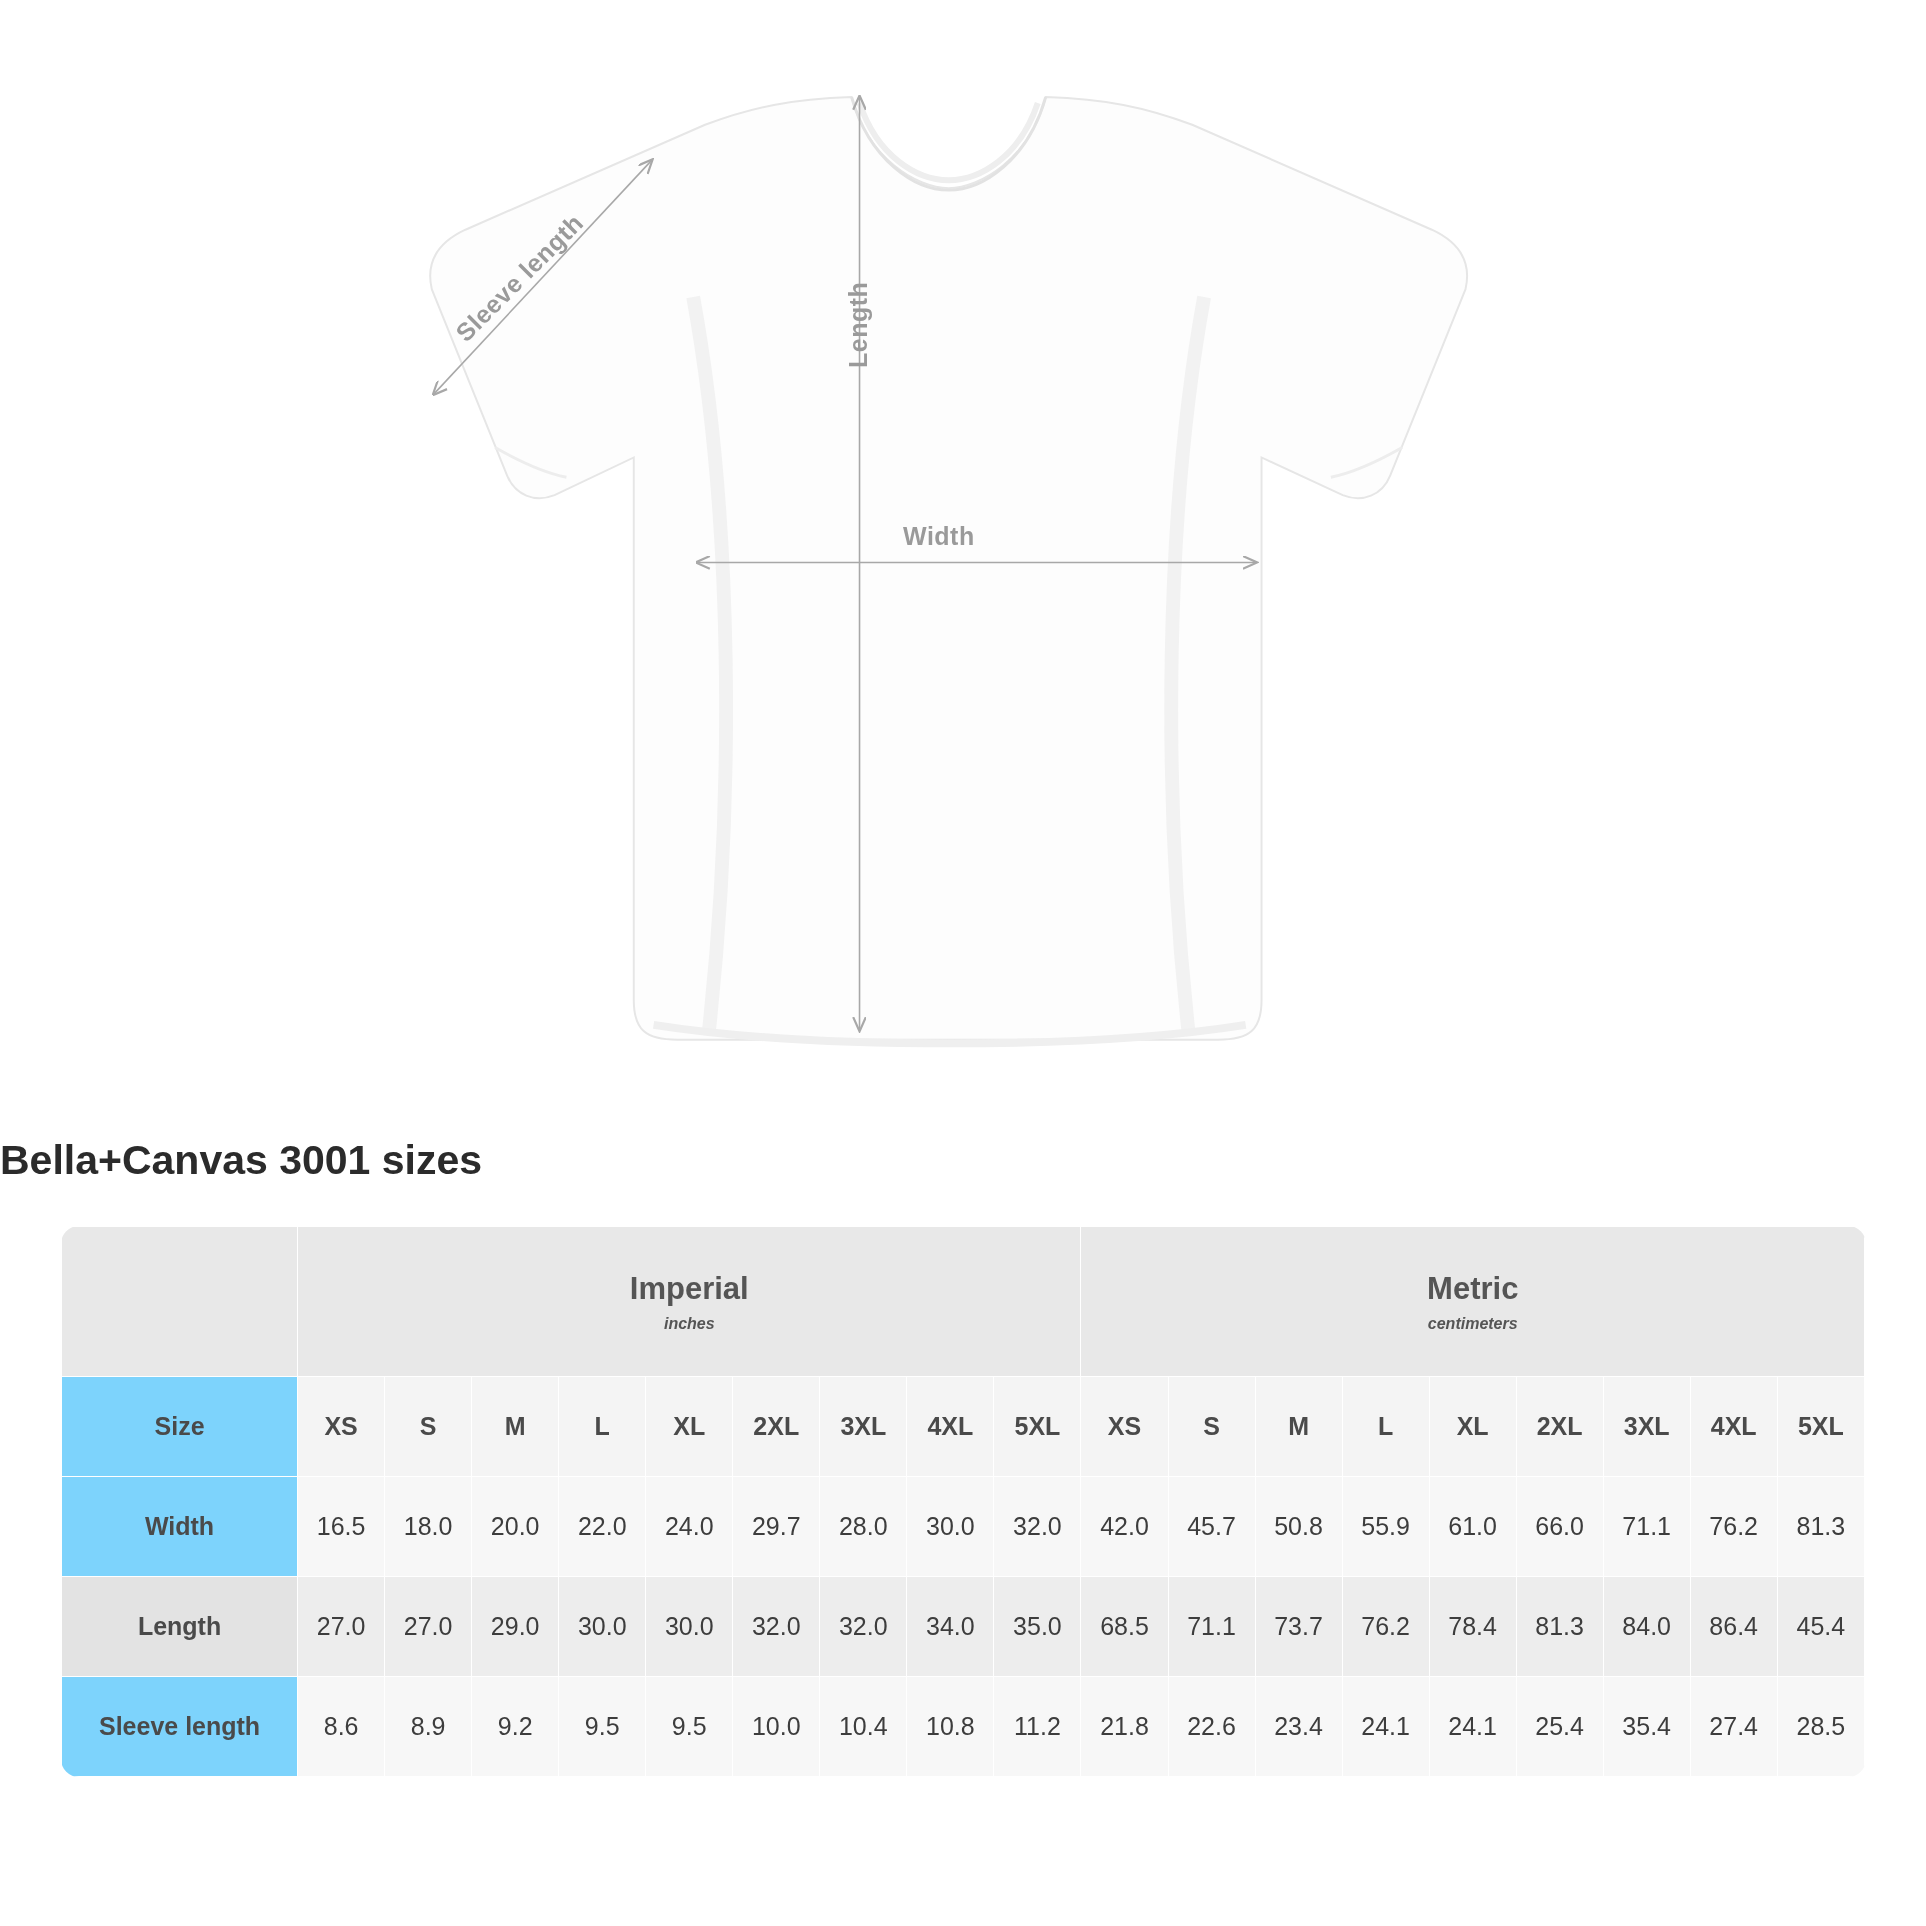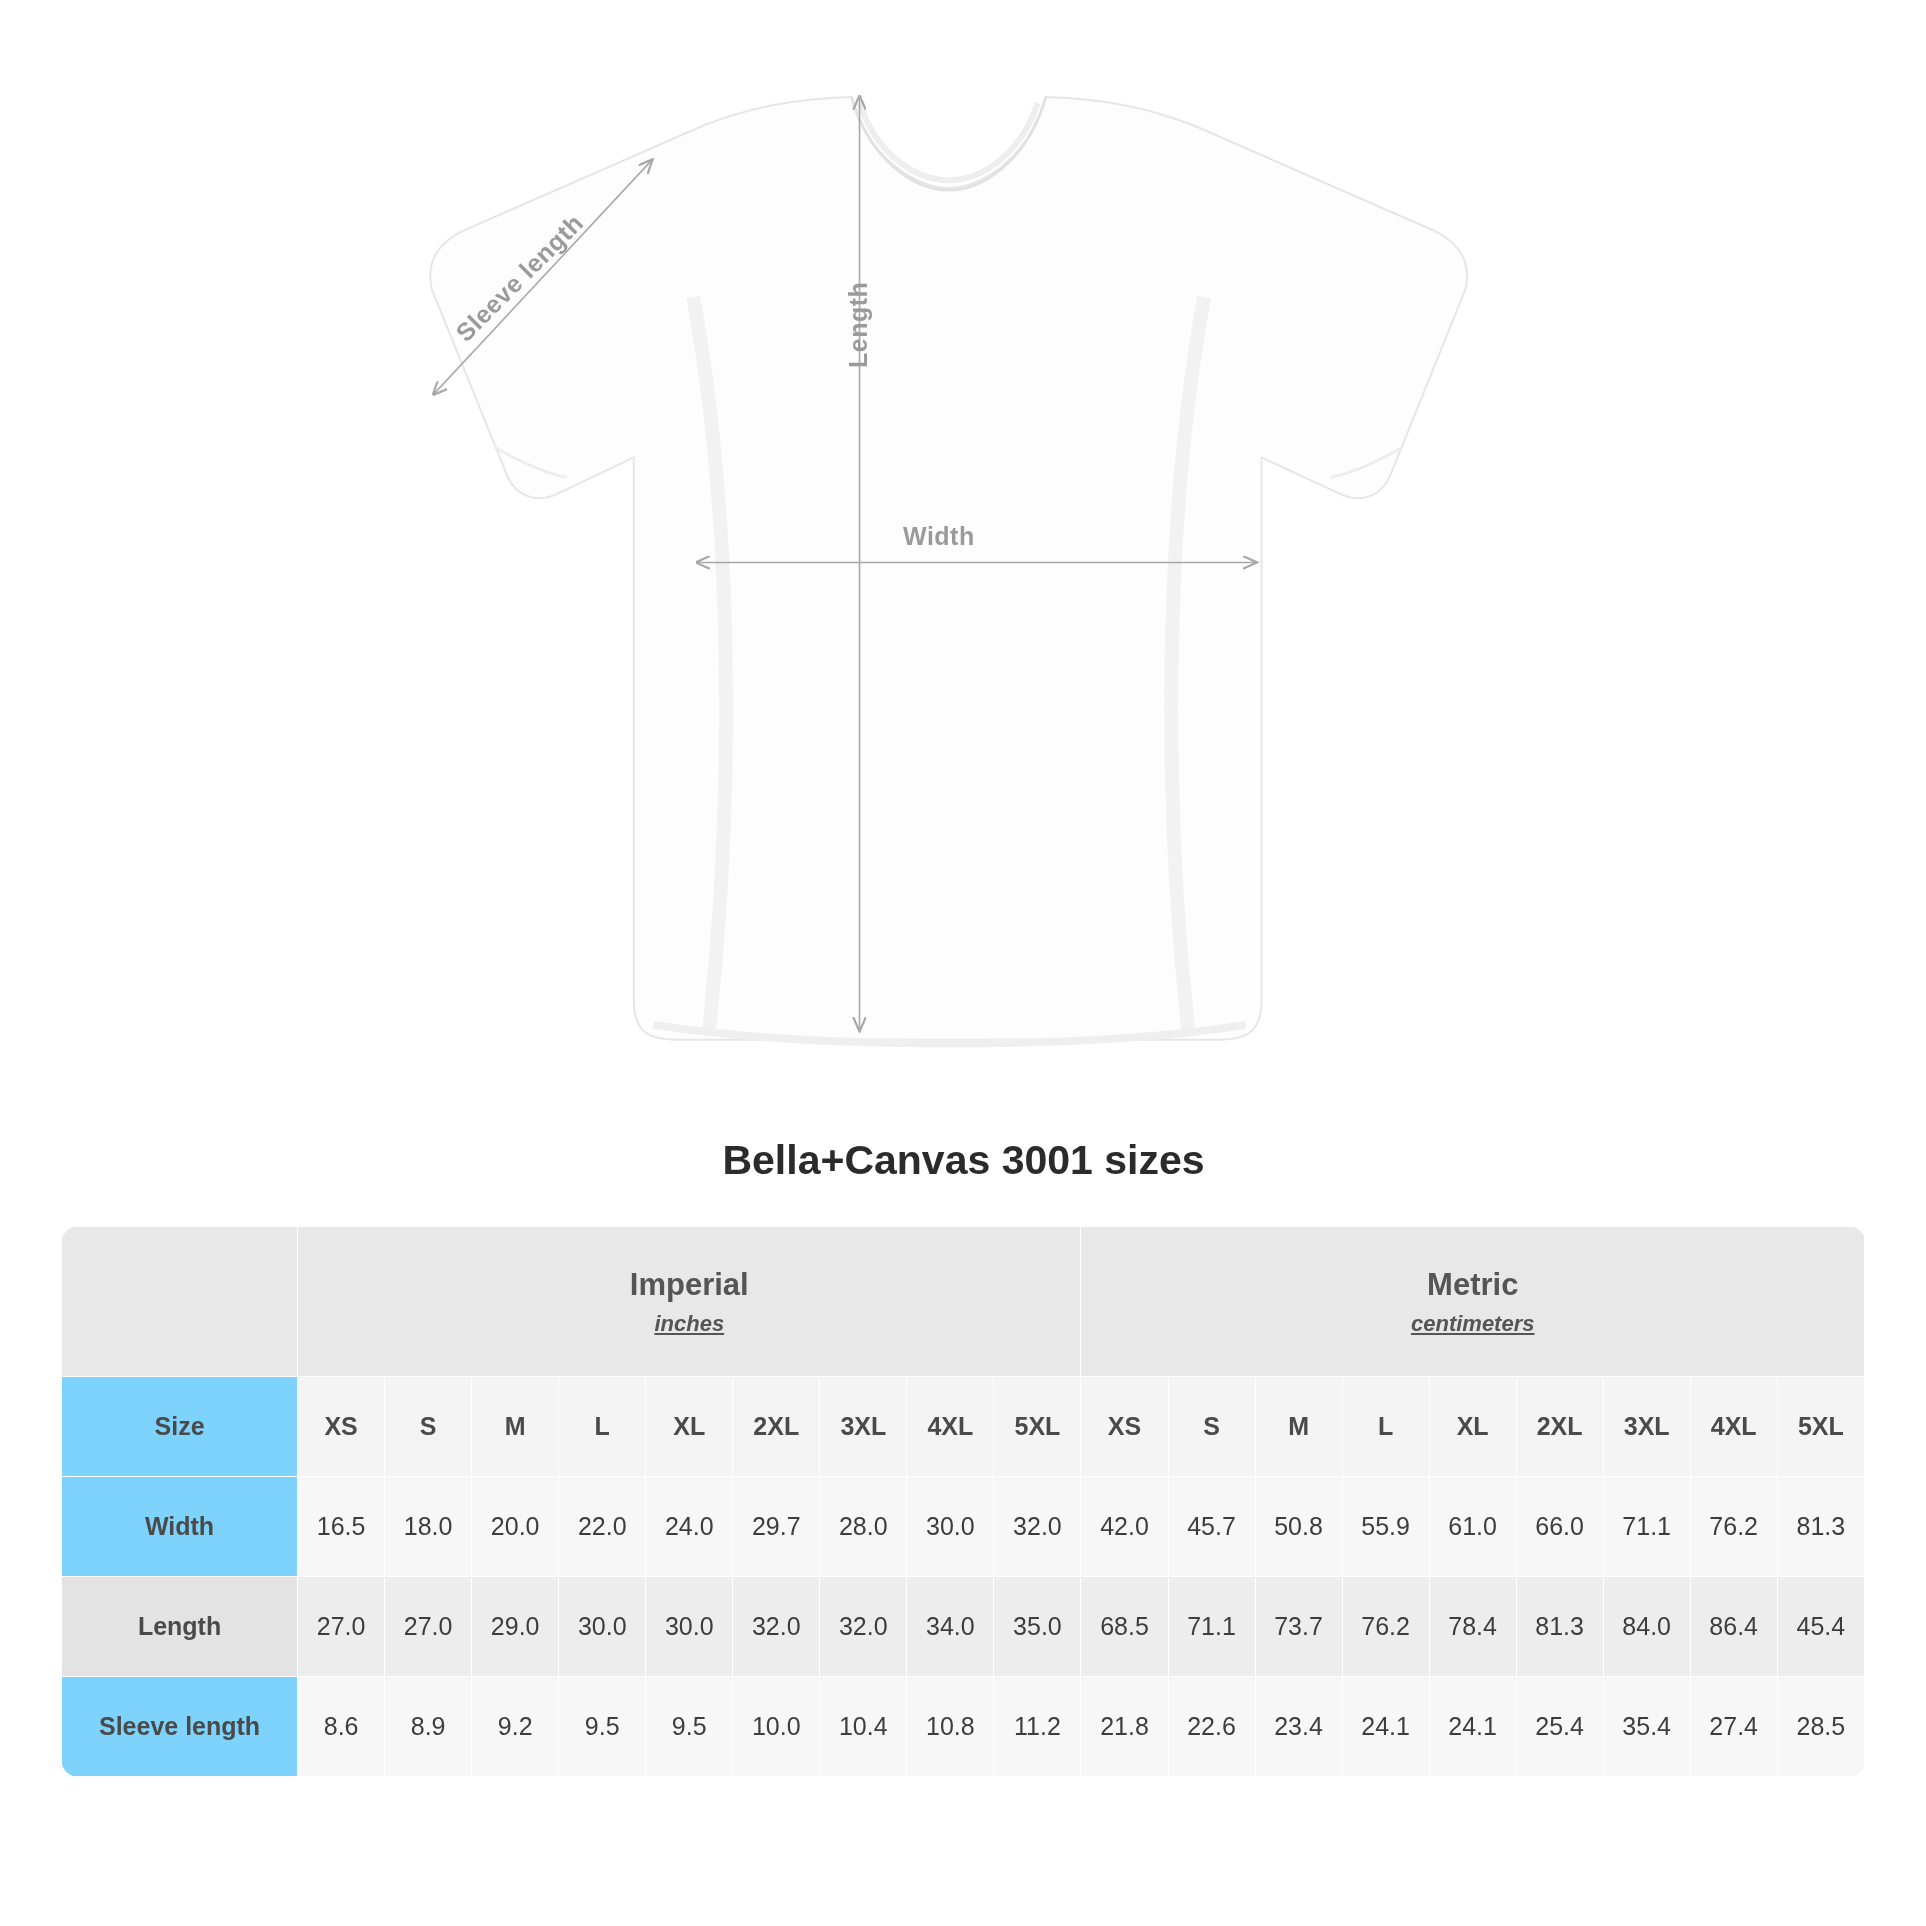--- a/index.html
+++ b/index.html
@@ -55,21 +55,20 @@
   }
   .dim-label.sleeve-label {
     left: 450px;
     top: 327px;
     transform: rotate(-45deg);
     transform-origin: left top;
   }
 
   
   .chart-title {
-    text-align: center;
     font-size: 41px;
     font-weight: bold;
     color: #2b2b2b;
     margin-top: 28px;
   }
   .chart-note {
     text-align: center;
     font-size: 22px;
     font-style: italic;
     color: #4a4a4a;
@@ -98,25 +97,24 @@
     background: #e8e8e8;
     height: 149px;
     padding: 0;
   }
   .unit-head .unit-system {
     font-size: 31px;
     font-weight: bold;
     color: #555555;
   }
   .unit-head .unit-units {
-    font-size: 22px;
+    font-size: 16px;
     font-style: italic;
     color: #555555;
     margin-top: 8px;
-    text-decoration: underline;
   }
   .corner-cell {
     background: #e8e8e8;
   }
 
   .row-head {
     background: #7dd3fc;
     font-size: 25px;
     font-weight: bold;
     color: #4a4a4a;

